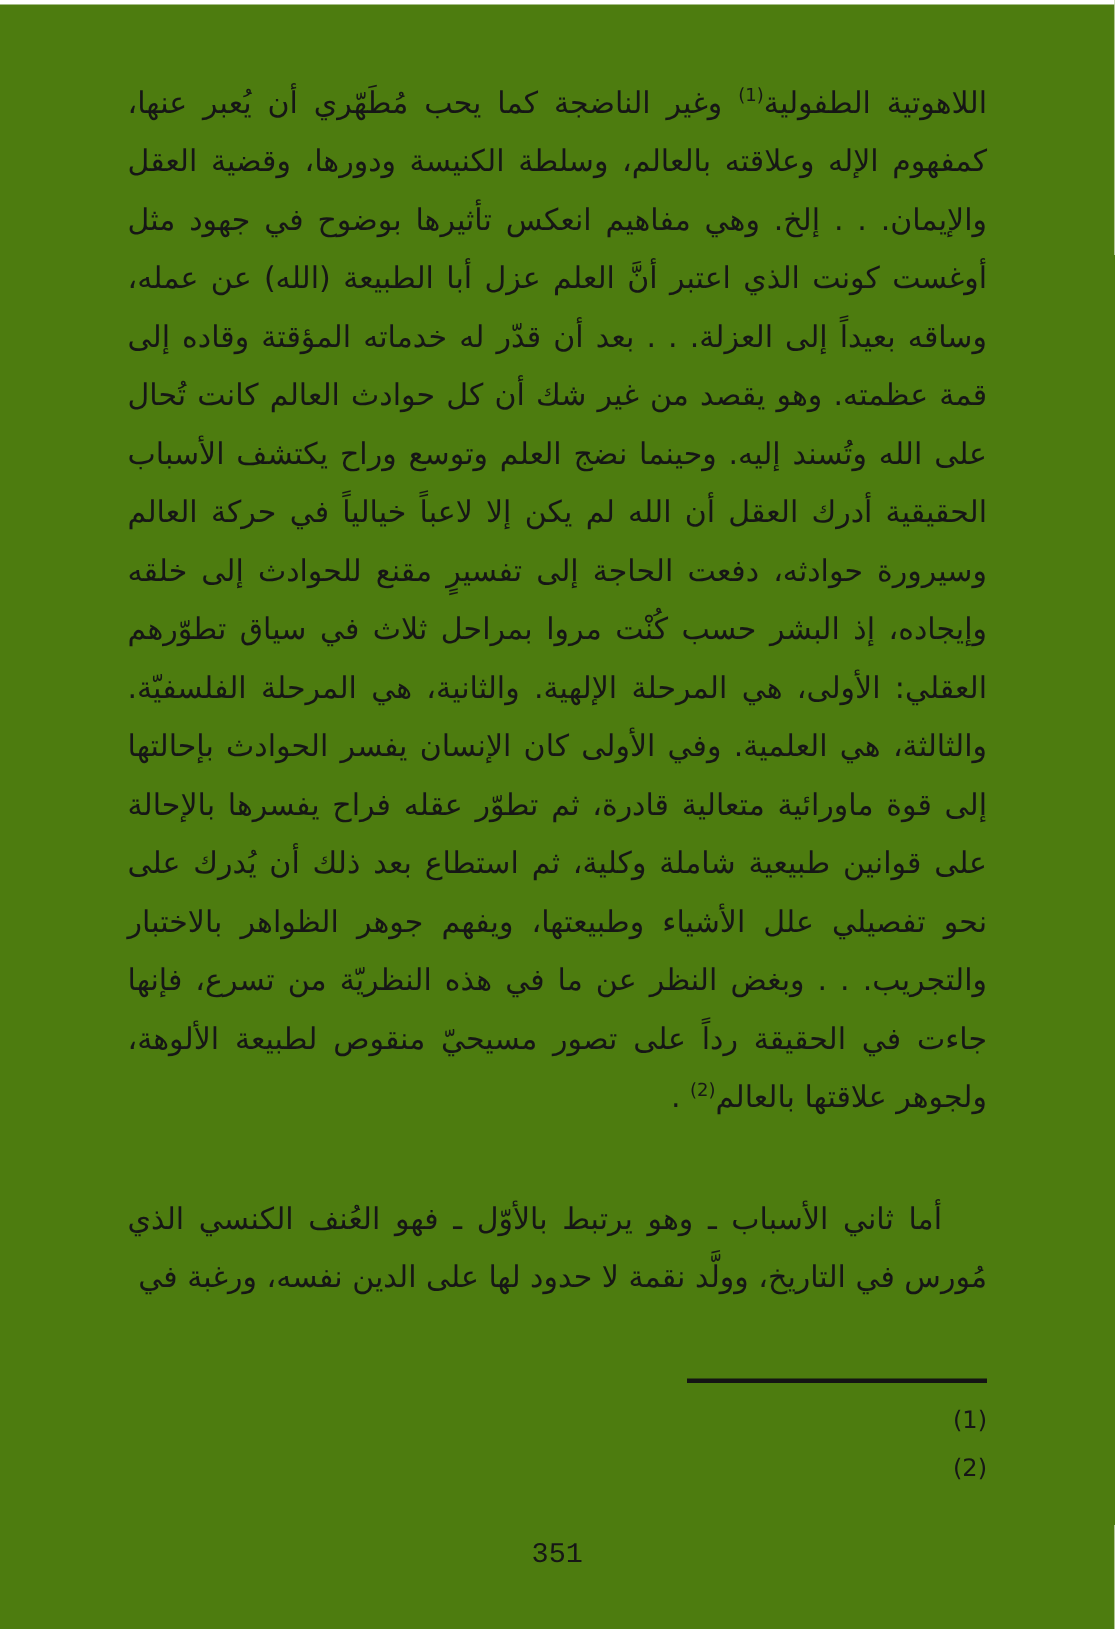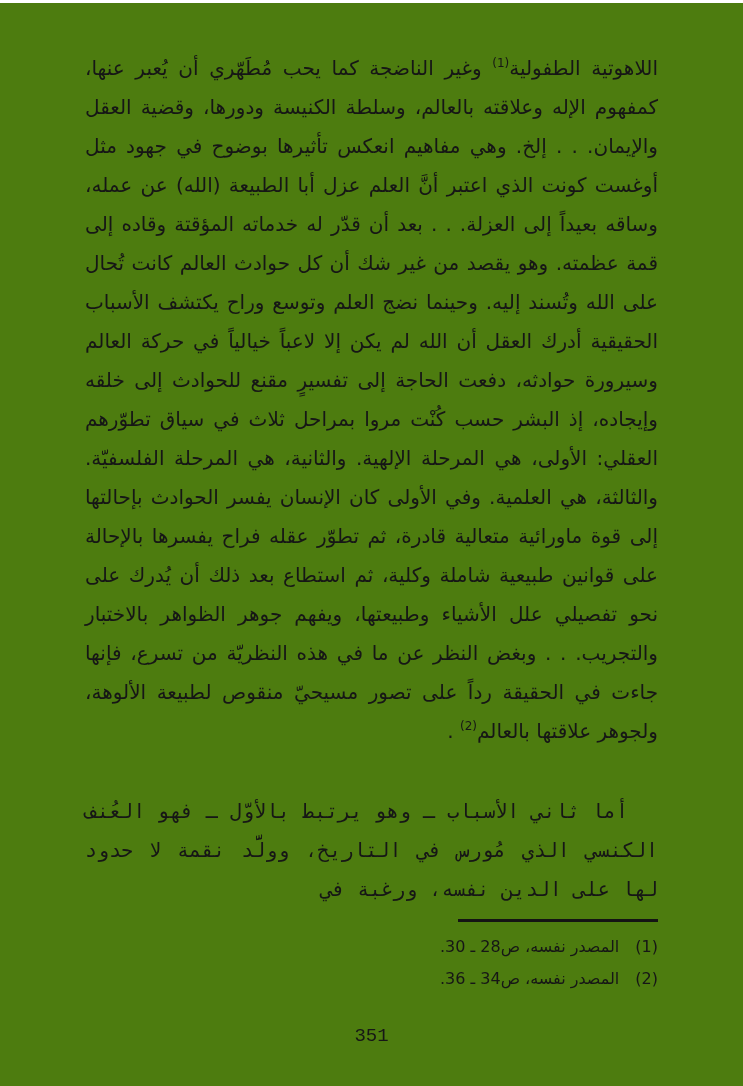--- a/index.html
+++ b/index.html
@@ -23,21 +23,20 @@
     text-align: justify;
     font-family: "DejaVu Sans", sans-serif;
     font-size: 20px;
     line-height: 39px;
     color: #161616;
   }
   .para { text-align: justify; }
   .para-2 {
     margin-top: 42px;
     text-indent: 30px;
-    font-family: Liberation Mono, monospace;
   }
   sup.fn-ref {
     font-size: 12px;
     vertical-align: super;
     line-height: 0;
   }
   .footnote-sep {
     position: absolute;
     top: 916px;
     right: 85px;
@@ -84,23 +83,21 @@
     <p class="para para-1"><span>اللاهوتية الطفولية</span><sup class="fn-ref">(1)</sup><span> وغير الناضجة كما يحب مُطَهّري أن يُعبر عنها، كمفهوم الإله وعلاقته بالعالم، وسلطة الكنيسة ودورها، وقضية العقل والإيمان. . . إلخ. وهي مفاهيم انعكس تأثيرها بوضوح في جهود مثل أوغست كونت الذي اعتبر أنَّ العلم عزل أبا الطبيعة (الله) عن عمله، وساقه بعيداً إلى العزلة. . . بعد أن قدّر له خدماته المؤقتة وقاده إلى قمة عظمته. وهو يقصد من غير شك أن كل حوادث العالم كانت تُحال على الله وتُسند إليه. وحينما نضج العلم وتوسع وراح يكتشف الأسباب الحقيقية أدرك العقل أن الله لم يكن إلا لاعباً خيالياً في حركة العالم وسيرورة حوادثه، دفعت الحاجة إلى تفسيرٍ مقنع للحوادث إلى خلقه وإيجاده، إذ البشر حسب كُنْت مروا بمراحل ثلاث في سياق تطوّرهم العقلي: الأولى، هي المرحلة الإلهية. والثانية، هي المرحلة الفلسفيّة. والثالثة، هي العلمية. وفي الأولى كان الإنسان يفسر الحوادث بإحالتها إلى قوة ماورائية متعالية قادرة، ثم تطوّر عقله فراح يفسرها بالإحالة على قوانين طبيعية شاملة وكلية، ثم استطاع بعد ذلك أن يُدرك على نحو تفصيلي علل الأشياء وطبيعتها، ويفهم جوهر الظواهر بالاختبار والتجريب. . . وبغض النظر عن ما في هذه النظريّة من تسرع، فإنها جاءت في الحقيقة رداً على تصور مسيحيّ منقوص لطبيعة الألوهة، ولجوهر علاقتها بالعالم</span><sup class="fn-ref">(2)</sup><span> .</span></p>
 
     <p class="para para-2">أما ثاني الأسباب ـ وهو يرتبط بالأوّل ـ فهو العُنف الكنسي الذي مُورس في التاريخ، وولَّد نقمة لا حدود لها على الدين نفسه، ورغبة في</p>
   </div>
 
   <div class="footnote-sep"></div>
 
   <div class="footnotes">
     <div class="footnote">
       <span class="fn-marker">(1)</span>
-      <span class="fn-text">المصدر نفسه، ص28 ـ 30.</span>
     </div>
     <div class="footnote">
       <span class="fn-marker">(2)</span>
-      <span class="fn-text">المصدر نفسه، ص34 ـ 36.</span>
     </div>
   </div>
 
   <div class="page-number">351</div>
 
 </div>
 
 </body></html>

